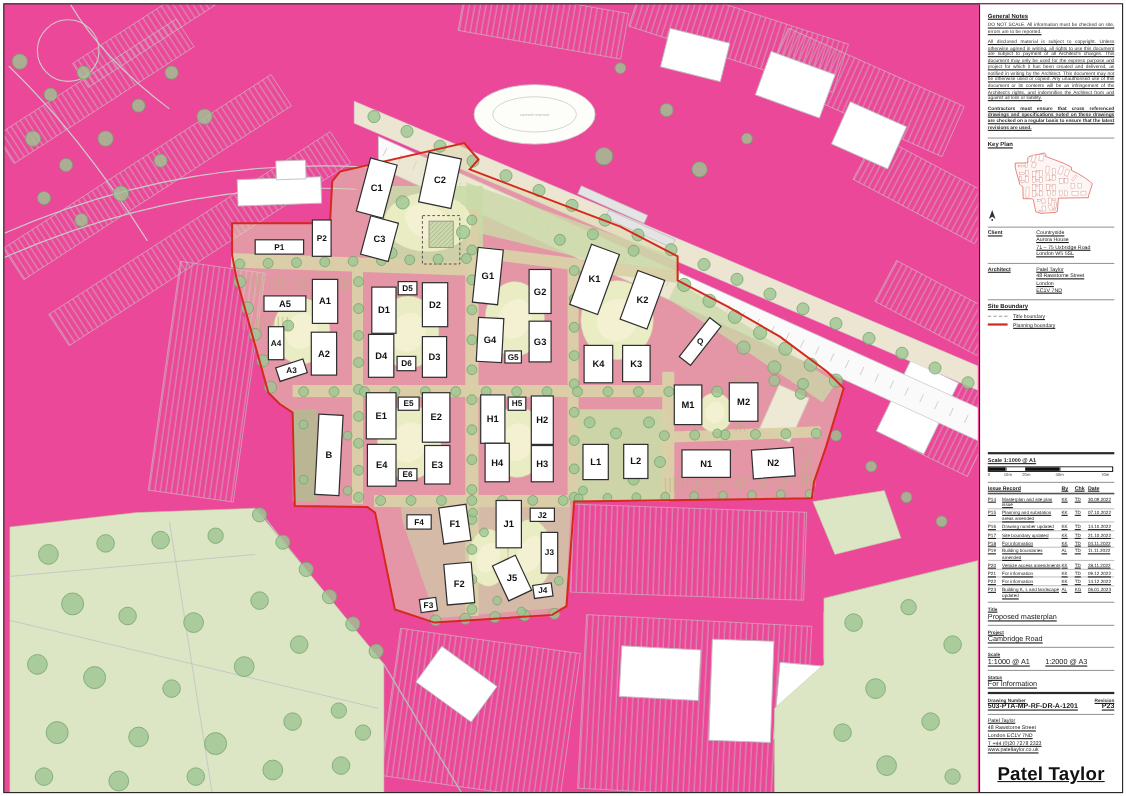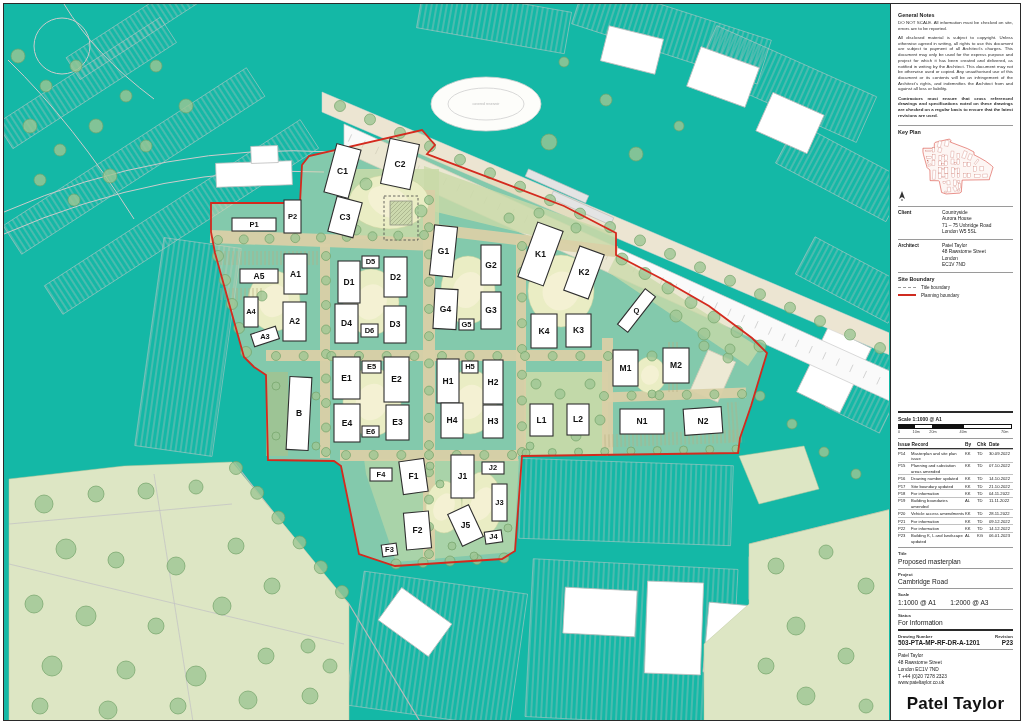--- a/index.html
+++ b/index.html
@@ -1,23 +1,23 @@
 <!DOCTYPE html>
 <html><head>
 <meta charset="utf-8">
 <style>
   html,body{margin:0;padding:0;background:#fff;}
   body{width:1024px;height:724px;position:relative;overflow:hidden;
        font-family:"Liberation Sans","DejaVu Sans",sans-serif;color:#1a1a1a;}
-  .sheet{position:absolute;inset:3px;border:1px solid #2a2a2a;background:#14b8a6;}
+  .sheet{position:absolute;inset:3px;border:1px solid #2a2a2a;background:#ec4899;}
   #plan-wrap{position:absolute;left:0;top:0;width:885px;height:716px;overflow:hidden;}
   #plan-svg{display:block;}
   
   .panel{position:absolute;right:0;top:0;bottom:0;width:130px;border-left:1px solid #2a2a2a;
-         background:#fff;display:flex;flex-direction:column;padding:8px 7px 6px 7px;box-sizing:border-box;}
+         background:#fff;display:flex;flex-direction:column;padding:8px 7px 6px 7px;box-sizing:border-box;text-decoration:underline;}
   .h{font-size:5.4px;font-weight:bold;margin:0 0 2px 0;}
   .sec{border-top:1px solid #9a9a9a;padding-top:3px;margin-top:3px;}
   .sec.first{border-top:none;margin-top:0;padding-top:0;}
   .notes p{font-size:4.4px;line-height:1.3;margin:0 0 3.5px 0;color:#2b2b2b;text-align:justify;}
   .notes p.bold{font-weight:bold;}
   .keyplan-box{position:relative;height:66px;}
   #keyplan-svg{position:absolute;left:8px;top:0;width:104px;height:58px;}
   .north{position:absolute;left:0;bottom:2px;width:8px;height:10px;}
   .kv{display:flex;font-size:4.8px;line-height:1.35;}
   .kv .k{width:44px;font-weight:bold;flex:none;}

